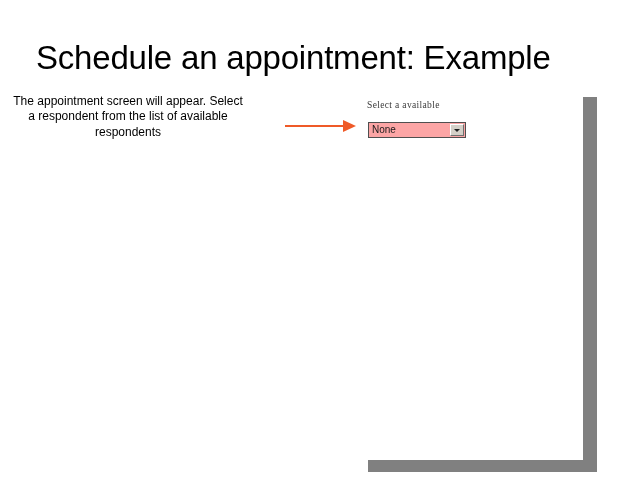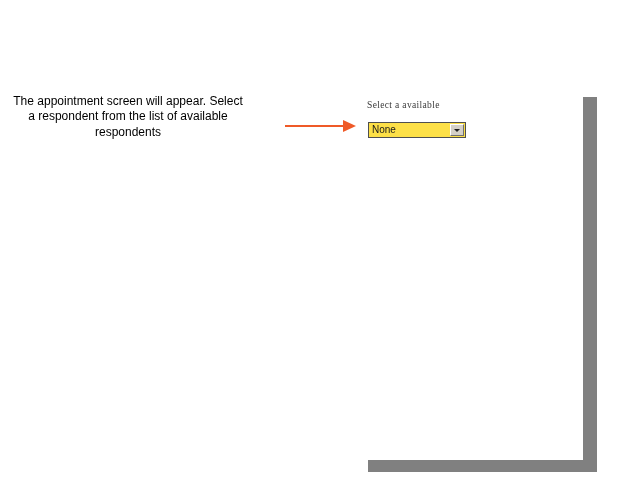--- a/index.html
+++ b/index.html
@@ -105,21 +105,21 @@
   }
 
   #respondent-combobox {
     position: absolute;
     left: 368px;
     top: 122px;
     width: 98px;
     height: 16px;
     box-sizing: border-box;
     border: 1px solid #4f4f4f;
-    background: #fde047;
+    background: #fca5a5;
     display: flex;
     align-items: stretch;
     overflow: hidden;
   }
   #respondent-value {
     flex: 1 1 auto;
     display: flex;
     align-items: center;
     padding-left: 3px;
     font-family: "Liberation Sans", sans-serif;
@@ -152,20 +152,21 @@
   }
 </style>
 </head>
 <body>
 
 <div id="slide">
 
   <div class="shadow-bar" id="shadow-vertical"></div>
   <div class="shadow-bar" id="shadow-horizontal"></div>
 
+  <div id="slide-title">Schedule an appointment: Example</div>
 
   <div id="body-text">The appointment screen will appear. Select a respondent from the list of available respondents</div>
 
   <div id="arrow-annotation">
     <div id="arrow-line"></div>
     <div id="arrow-head"></div>
   </div>
 
   <div id="respondent-label">Select a available</div>
 

